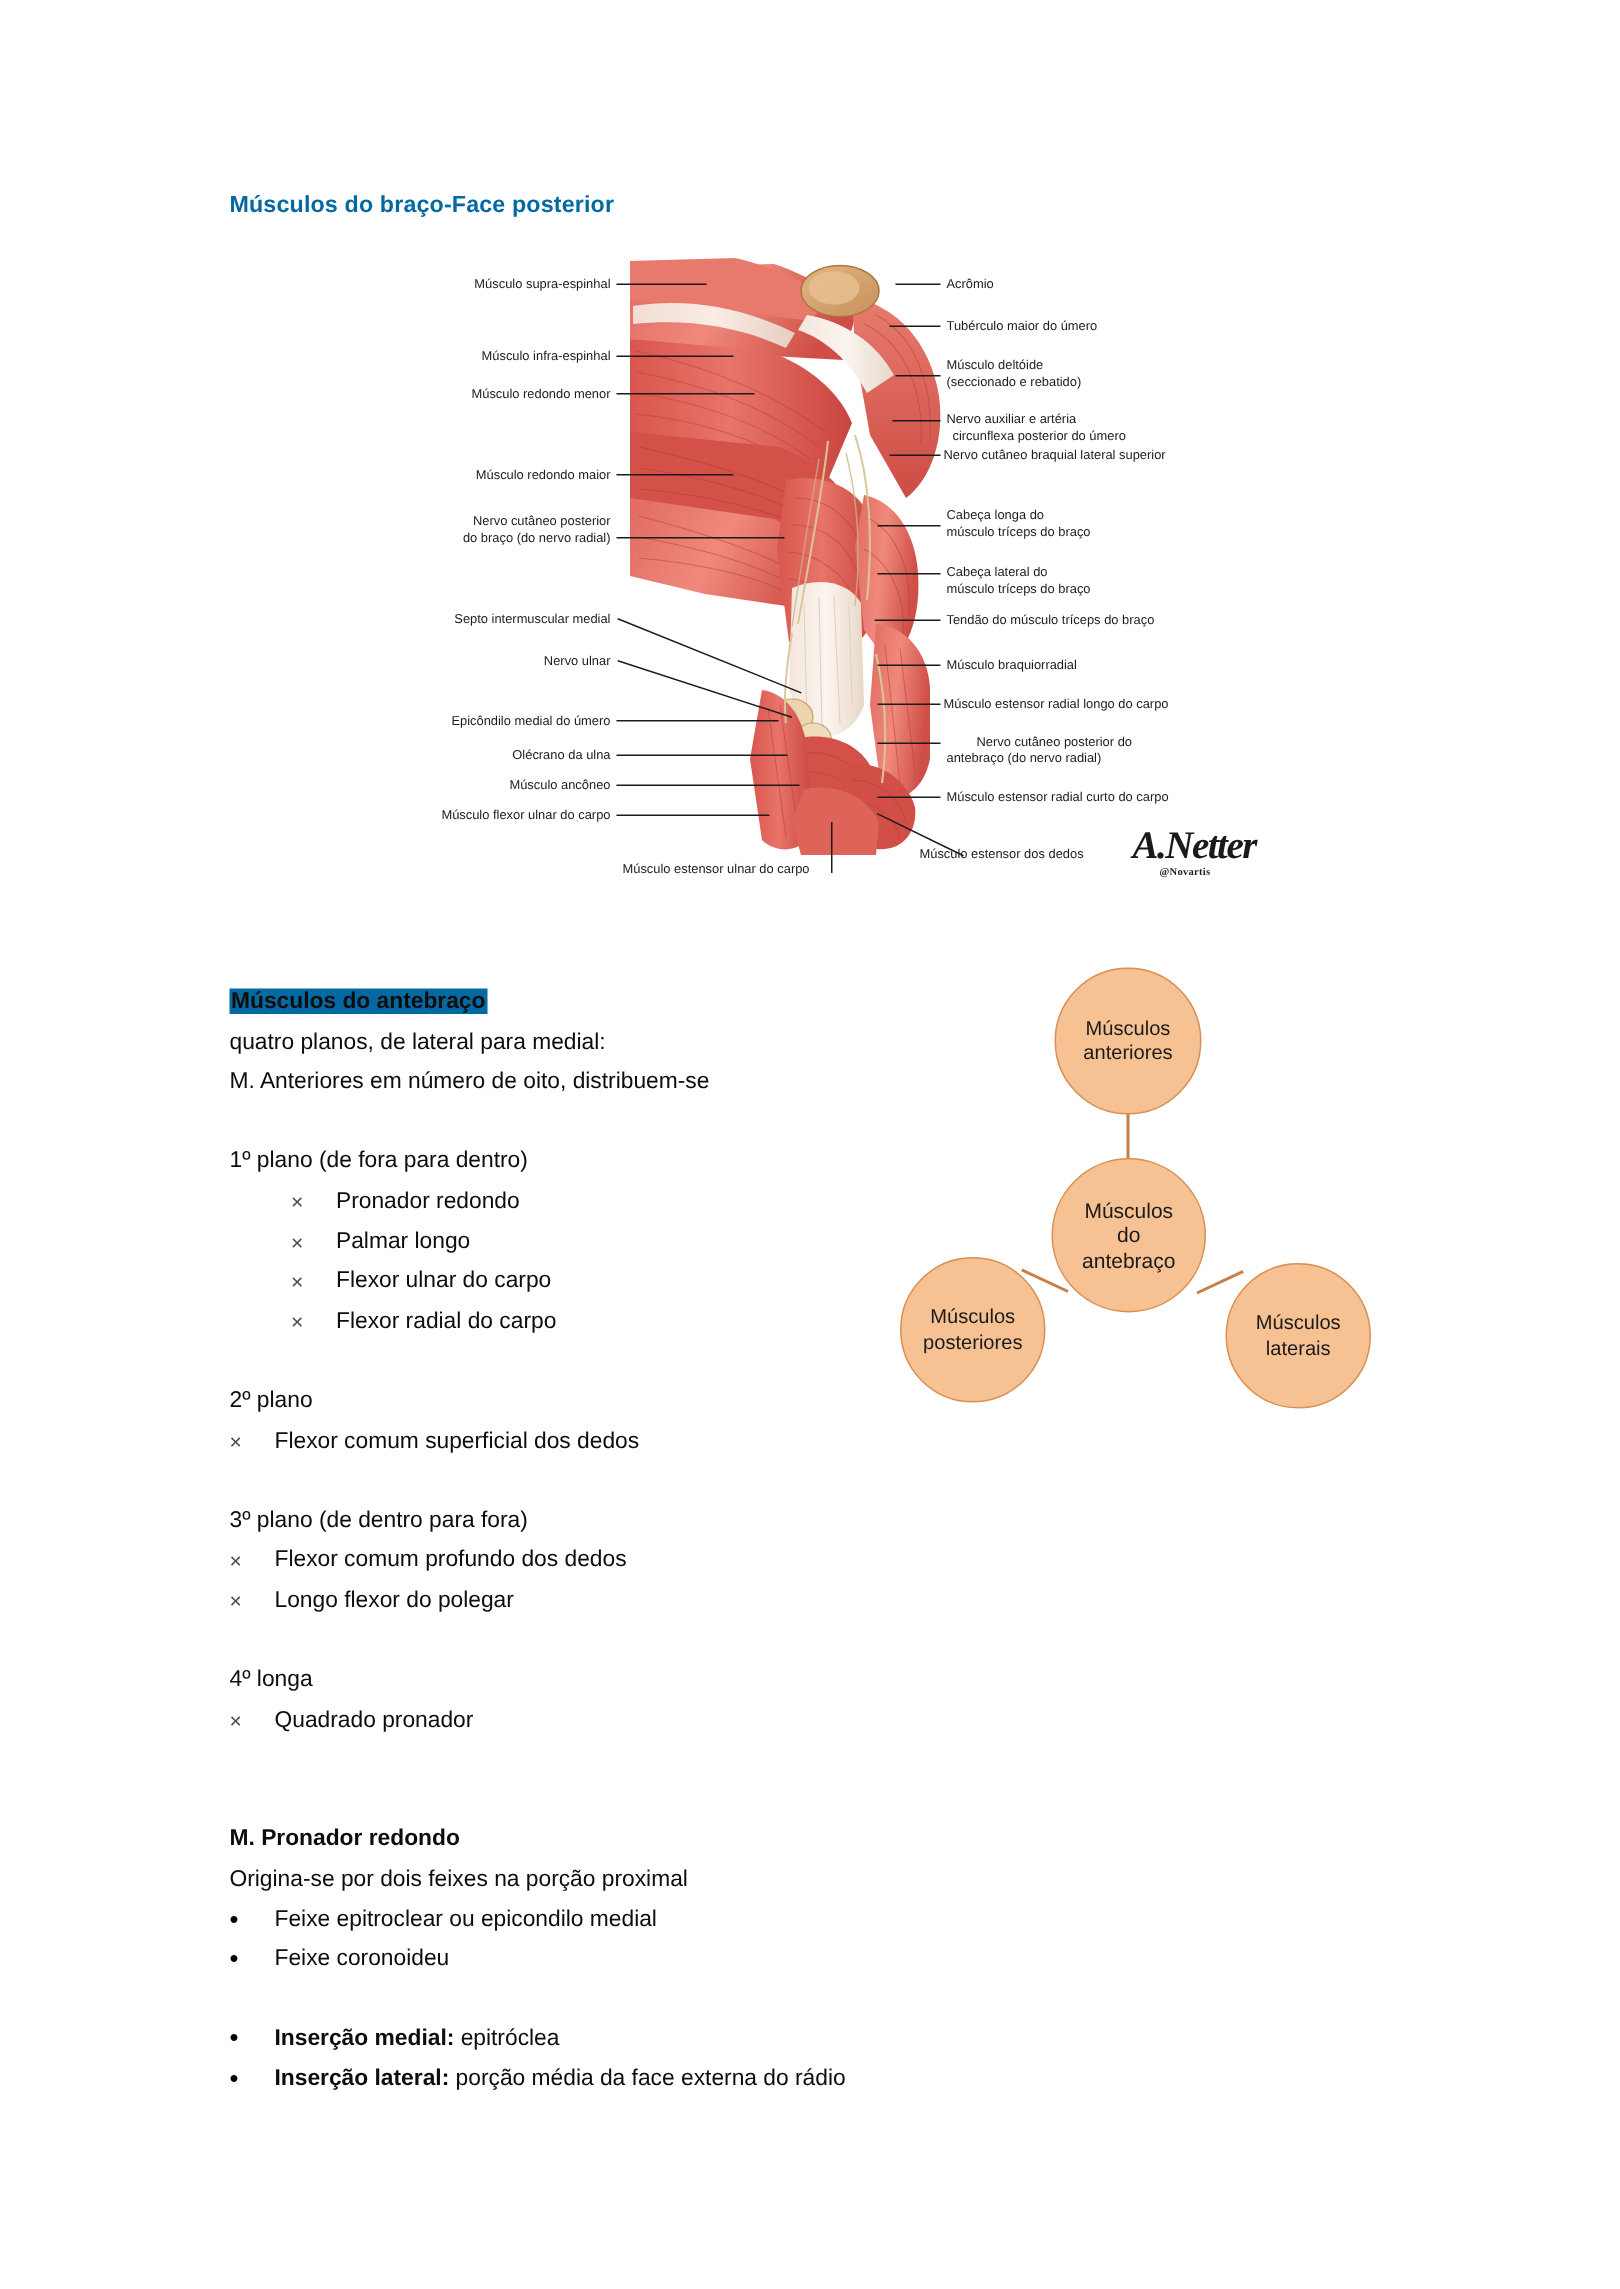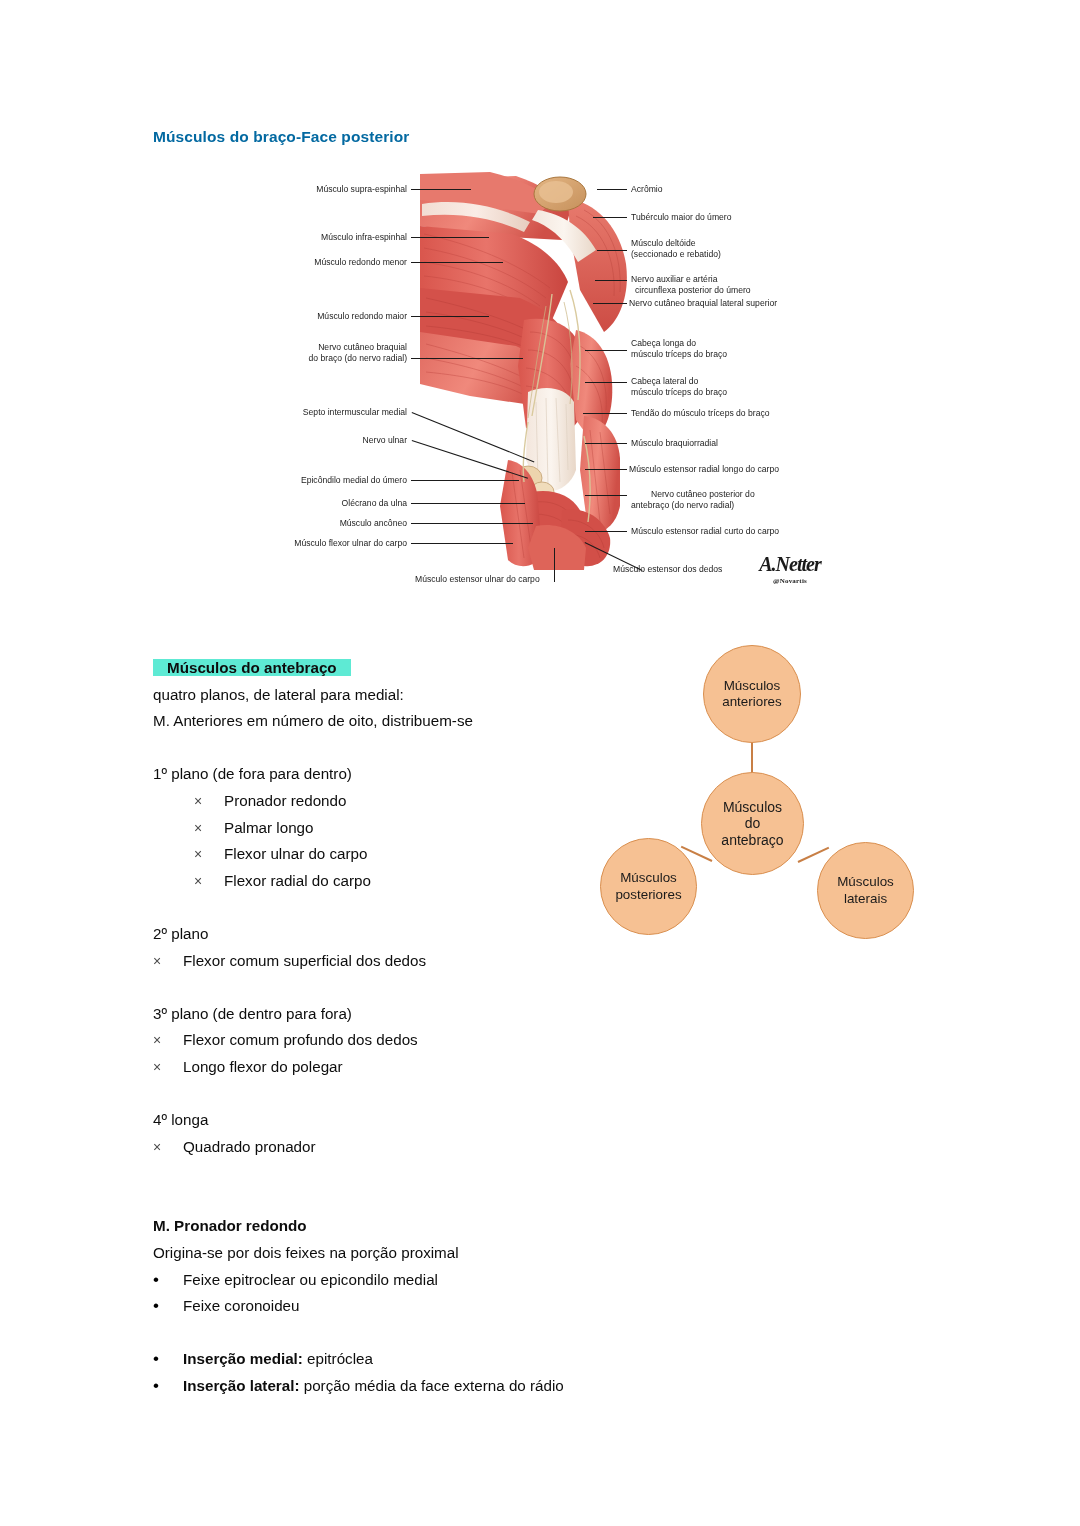--- a/index.html
+++ b/index.html
@@ -71,21 +71,21 @@
   .signature {
     position: absolute;
     left: 500px;
     top: 383px;
     width: 70px;
     text-align: center;
     font-family: "Liberation Serif", serif;
     color: #1a1a1a;
   }
   .sig-mark {
-    font-size: 20px;
+    font-size: 26px;
     font-style: italic;
     font-weight: bold;
     line-height: 22px;
     letter-spacing: -1px;
   }
   .sig-sub {
     font-size: 7px;
     font-weight: bold;
     letter-spacing: 0.2px;
     margin-top: 2px;
@@ -95,24 +95,24 @@
   .doc-text {
     position: absolute;
     left: 153px;
     top: 655px;
     width: 420px;
     font-size: 15.2px;
     line-height: 26.6px;
     color: #0d0d0d;
   }
   .hl {
-    background: #5eead4;
+    background: #0369a1;
     font-weight: bold;
     display: inline;
-    padding: 0 14px;
+    padding: 0 1px;
   }
   .para { margin: 0; }
   .spacer { height: 26.6px; }
   .bold { font-weight: bold; }
 
   .li {
     position: relative;
     display: block;
     padding-left: 30px;
   }
@@ -310,21 +310,21 @@
 
   <div class="fig-label left" style="left:0px; top:62px; width:152px;">Músculo infra-espinhal</div>
   <div class="leader" style="left:156px; top:67px; width:78px;"></div>
 
   <div class="fig-label left" style="left:0px; top:87px; width:152px;">Músculo redondo menor</div>
   <div class="leader" style="left:156px; top:92px; width:92px;"></div>
 
   <div class="fig-label left" style="left:0px; top:141px; width:152px;">Músculo redondo maior</div>
   <div class="leader" style="left:156px; top:146px; width:78px;"></div>
 
-  <div class="fig-label left" style="left:0px; top:172px; width:152px;">Nervo cutâneo braquial</div>
+  <div class="fig-label left" style="left:0px; top:172px; width:152px;">Nervo cutâneo posterior</div>
   <div class="fig-label left" style="left:0px; top:183px; width:152px;">do braço (do nervo radial)</div>
   <div class="leader" style="left:156px; top:188px; width:112px;"></div>
 
   <div class="fig-label left" style="left:0px; top:237px; width:152px;">Septo intermuscular medial</div>
   <div class="leader-d" style="left:157px; top:242px; width:132px; transform: rotate(22deg);"></div>
 
   <div class="fig-label left" style="left:0px; top:265px; width:152px;">Nervo ulnar</div>
   <div class="leader-d" style="left:157px; top:270px; width:122px; transform: rotate(18deg);"></div>
 
   <div class="fig-label left" style="left:0px; top:305px; width:152px;">Epicôndilo medial do úmero</div>

